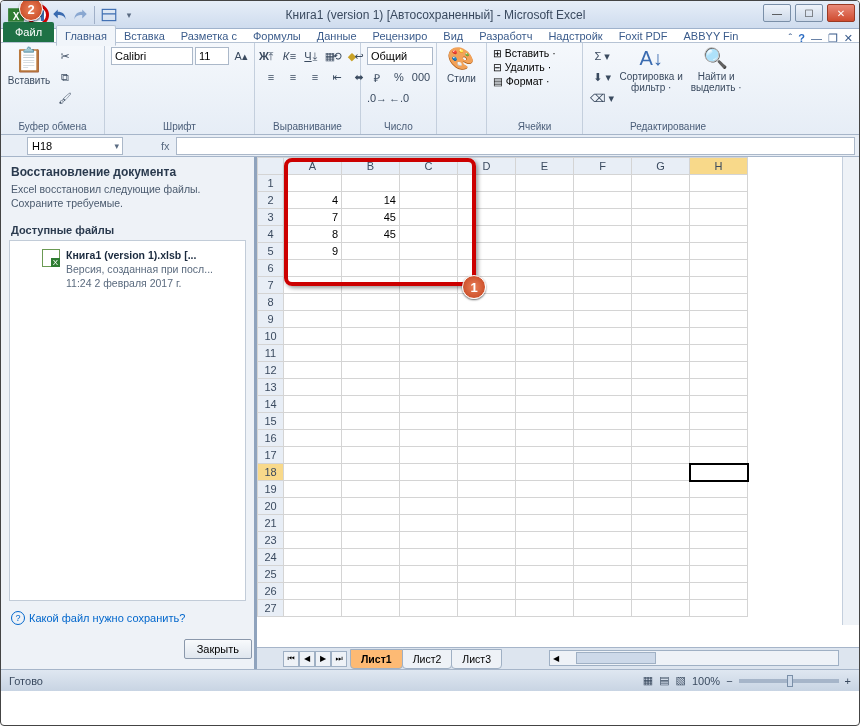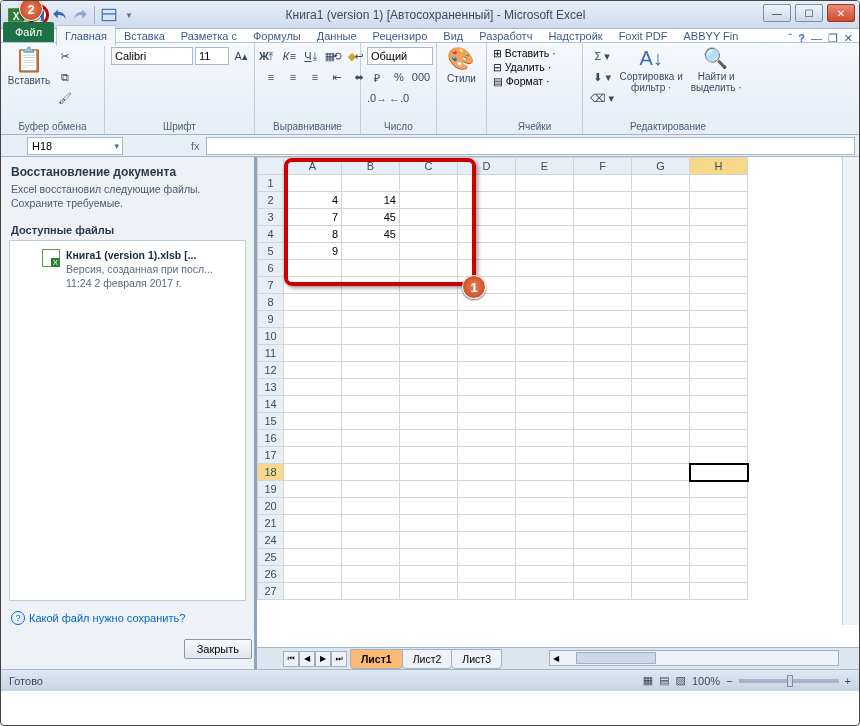--- a/index.html
+++ b/index.html
@@ -25,21 +25,21 @@
 .group-body { display: flex; gap: 4px; align-items: flex-start; flex: 1; }
 .big-btn { width: 44px; display: flex; flex-direction: column; align-items: center; gap: 2px; font-size: 10px; color: #3a4a5f; text-align: center; line-height: 1.1; }
 .big-btn .ic { font-size: 24px; color: #d9a43a; }
 .mini-col { display: flex; flex-direction: column; gap: 3px; }
 .mini-row { display: flex; gap: 2px; align-items: center; }
 .mini-btn { width: 20px; height: 18px; border: 1px solid transparent; display: flex; align-items: center; justify-content: center; font-size: 11px; color: #3a4a5f; border-radius: 2px; }
 .combo { height: 18px; border: 1px solid #abb8c9; background: #fff; font-size: 11px; padding: 0 3px; display: flex; align-items: center; }
 .namebox-row { height: 22px; background: #e8eef6; border-bottom: 1px solid #a6b5c9; display: flex; align-items: center; }
 .namebox { width: 96px; height: 18px; border: 1px solid #abb8c9; background: #fff; margin-left: 26px; display: flex; align-items: center; padding: 0 4px; font-size: 11px; position: relative; }
 .namebox::after { content: "▾"; position: absolute; right: 3px; color: #5a6b82; font-size: 9px; }
-.fx-label { margin-left: 68px; color: #5a6b82; }
+.fx-label { margin-left: 38px; color: #5a6b82; }
 .fx-input { flex: 1; height: 18px; border: 1px solid #abb8c9; background: #fff; margin: 0 4px 0 6px; }
 .workspace { display: flex; height: 512px; }
 .doc-recovery { width: 256px; border-right: 3px solid #8fa3bd; background: #eef2f7; display: flex; flex-direction: column; }
 .dr-header { padding: 8px 10px 4px; font-weight: bold; font-size: 12px; color: #2a3a4e; }
 .dr-sub { padding: 0 10px 8px; font-size: 10.5px; color: #4a5a6e; line-height: 1.3; }
 .dr-section { padding: 6px 10px 2px; font-weight: bold; font-size: 11px; color: #2a3a4e; }
 .dr-list { flex: 1; margin: 2px 8px; border: 1px solid #c2ccd8; background: #fff; overflow: auto; padding: 4px; }
 .dr-item { display: flex; gap: 6px; padding: 4px; justify-content: center; }
 .dr-item .xls-ic { width: 18px; height: 18px; border: 1px solid #6b9a53; background: #fff; position: relative; }
 .dr-item .xls-ic::after { content: "X"; position: absolute; bottom: -1px; right: -1px; background: #2f7d32; color: #fff; font-size: 8px; padding: 0 2px; }
@@ -519,20 +519,31 @@
               <td></td>
               <td></td>
               <td></td>
               <td></td>
               <td></td>
               <td></td>
               <td></td>
               <td></td>
             </tr>
             <tr>
+              <th class="row">23</th>
+              <td></td>
+              <td></td>
+              <td></td>
+              <td></td>
+              <td></td>
+              <td></td>
+              <td></td>
+              <td></td>
+            </tr>
+            <tr>
               <th class="row">24</th>
               <td></td>
               <td></td>
               <td></td>
               <td></td>
               <td></td>
               <td></td>
               <td></td>
               <td></td>
             </tr>

